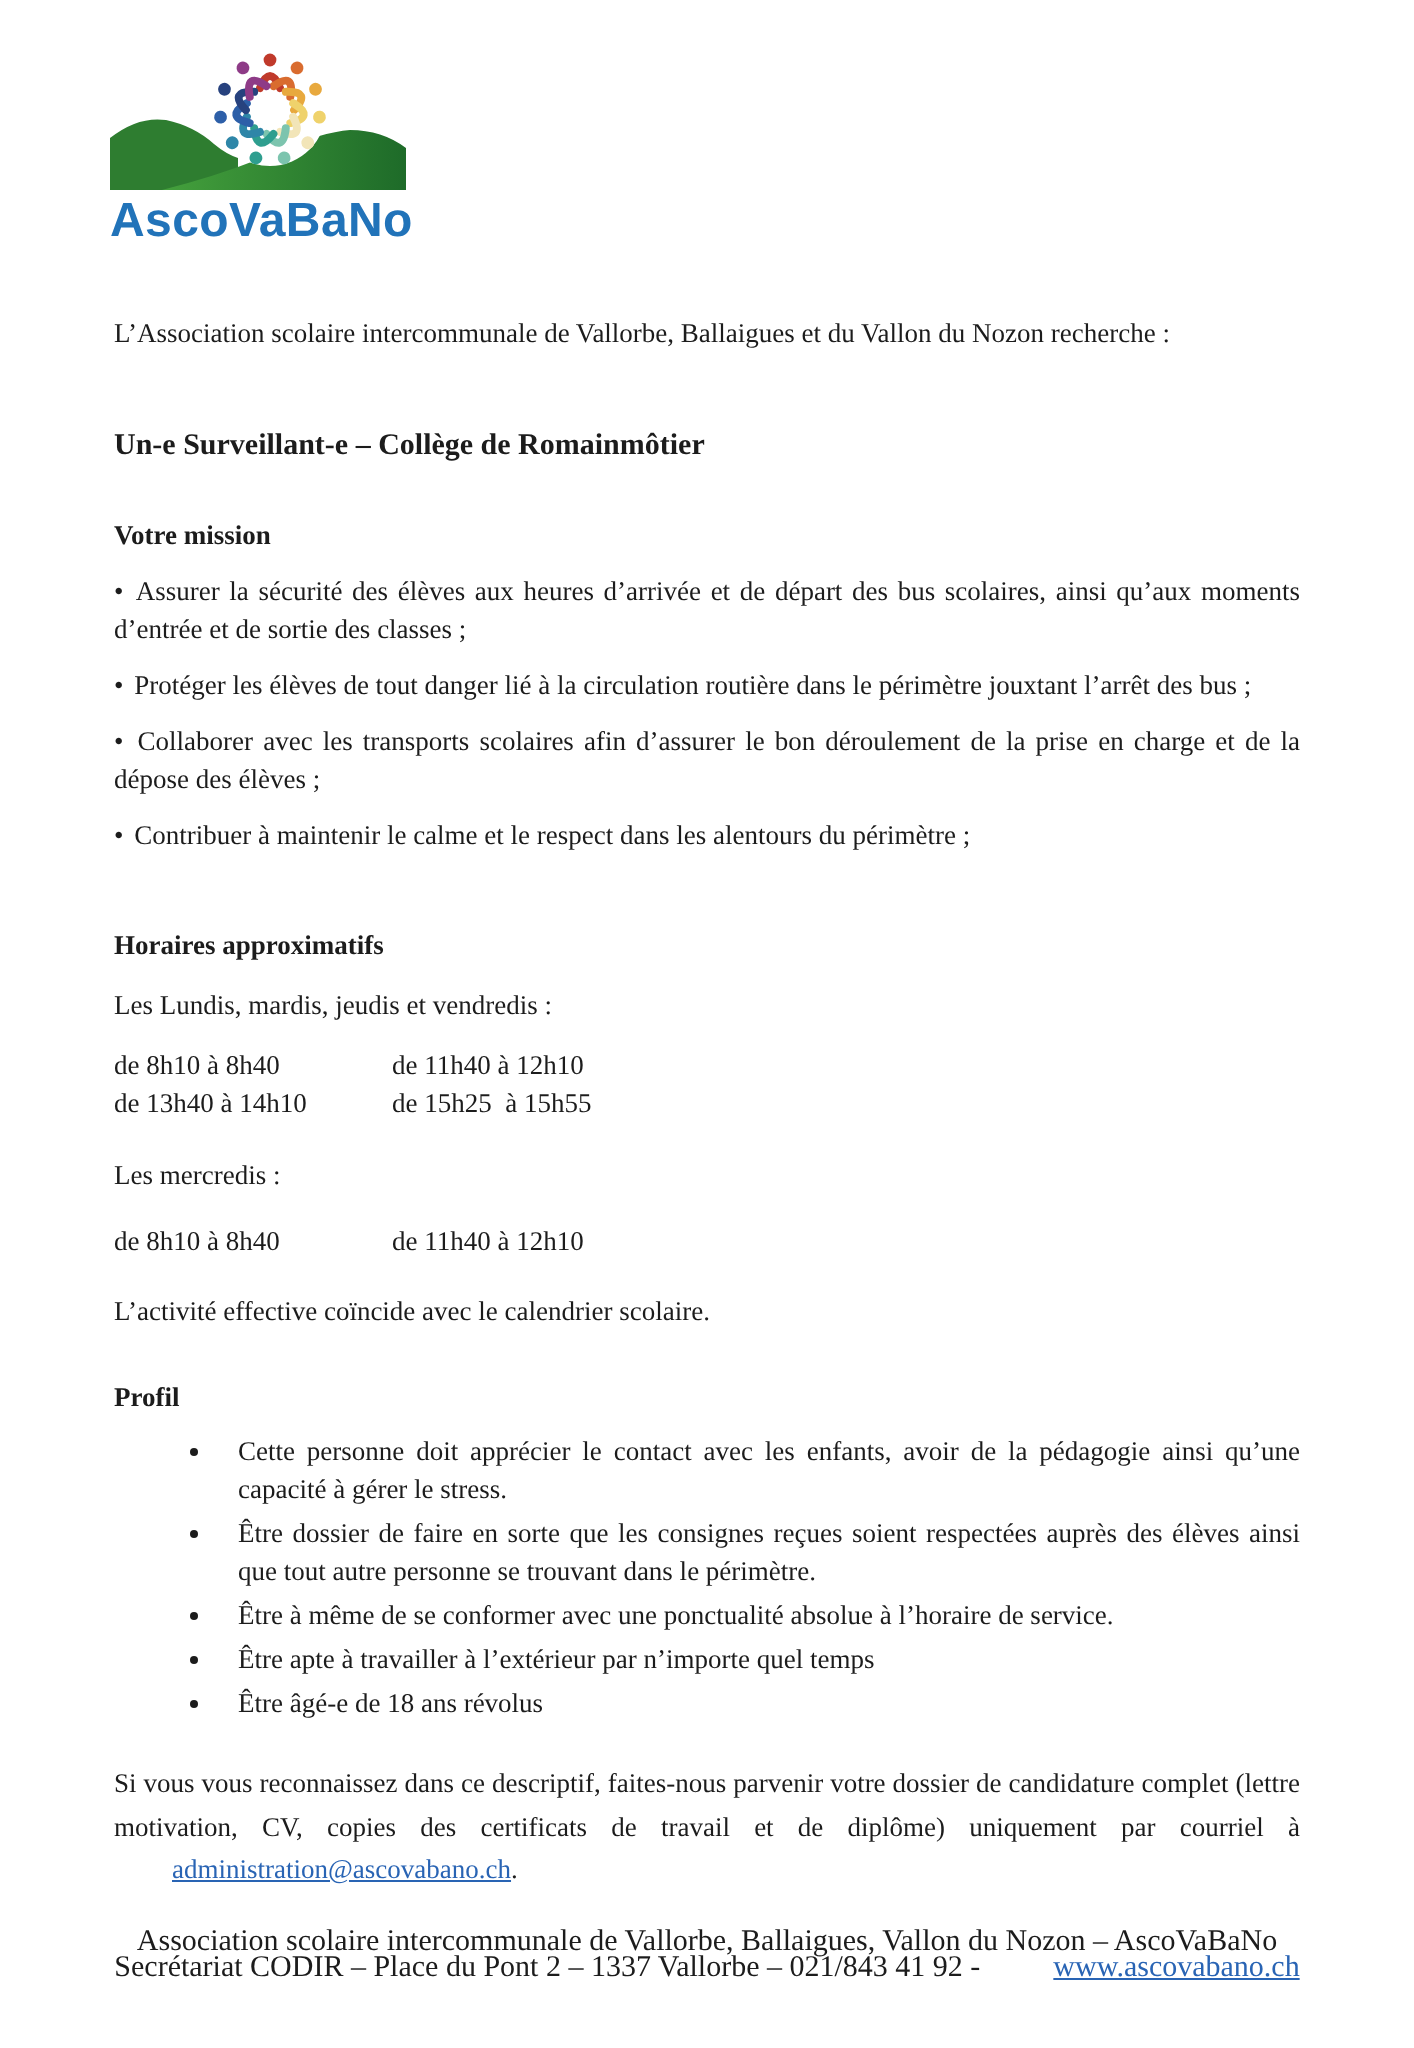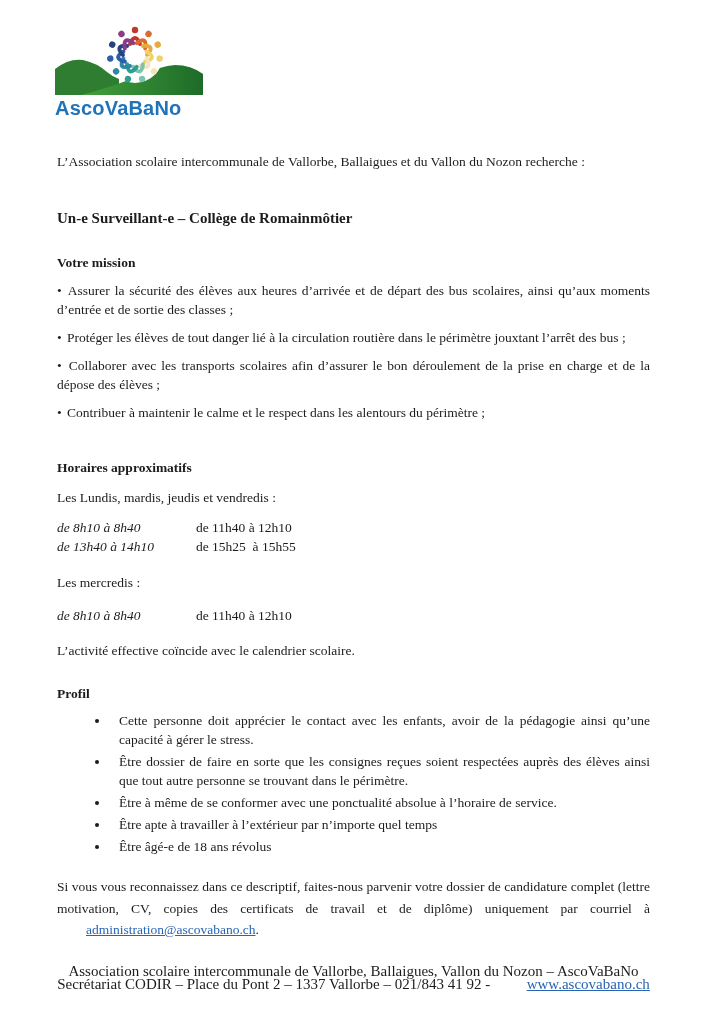--- a/index.html
+++ b/index.html
@@ -10,21 +10,21 @@
     position: relative;
   }
   .page { padding: 24px 57px 0 57px; box-sizing: border-box; }
 
   
   .logo { width: 160px; margin-left: -4px; }
   .logo svg { display: block; }
   .logo-text {
     font-family: "Liberation Sans", sans-serif;
     font-weight: 700;
-    font-size: 20px;
+    font-size: 24px;
     letter-spacing: 0.2px;
     margin-top: 1px;
     margin-left: 2px;
     color: #2173B9;
   }
 
   
   .intro { margin: 32px 0 0 0; font-size: 13.5px; line-height: 19px; }
   .doc-title {
     margin: 37px 0 0 0; text-align: left;
@@ -40,21 +40,21 @@
     margin: 9px 0 0 0; font-size: 13.5px; line-height: 19px;
     text-align: justify;
   }
   .mbullet .marker { padding-right: 2px; }
 
   .plain { margin: 11px 0 0 0; font-size: 13.5px; line-height: 19px; }
   .sched { margin-top: 11px; }
   .sched-merc { margin-top: 14px; }
   .srow { display: flex; font-size: 13.5px; line-height: 19px; }
   .scol { white-space: pre-wrap; }
-  .scol:first-child { width: 139px; flex: 0 0 139px; font-style: italic; }
+  .scol:first-child { width: 139px; flex: 0 0 139px; }
   .gap-before-merc { margin-top: 17px; }
   .note { margin-top: 16px; }
 
   ul.profile-list {
     margin: 8px 0 0 0; padding: 0 0 0 53px;
   }
   ul.profile-list li {
     font-size: 13.5px; line-height: 19px; text-align: justify;
     margin: 0 0 3px 0; padding-left: 9px;
   }

